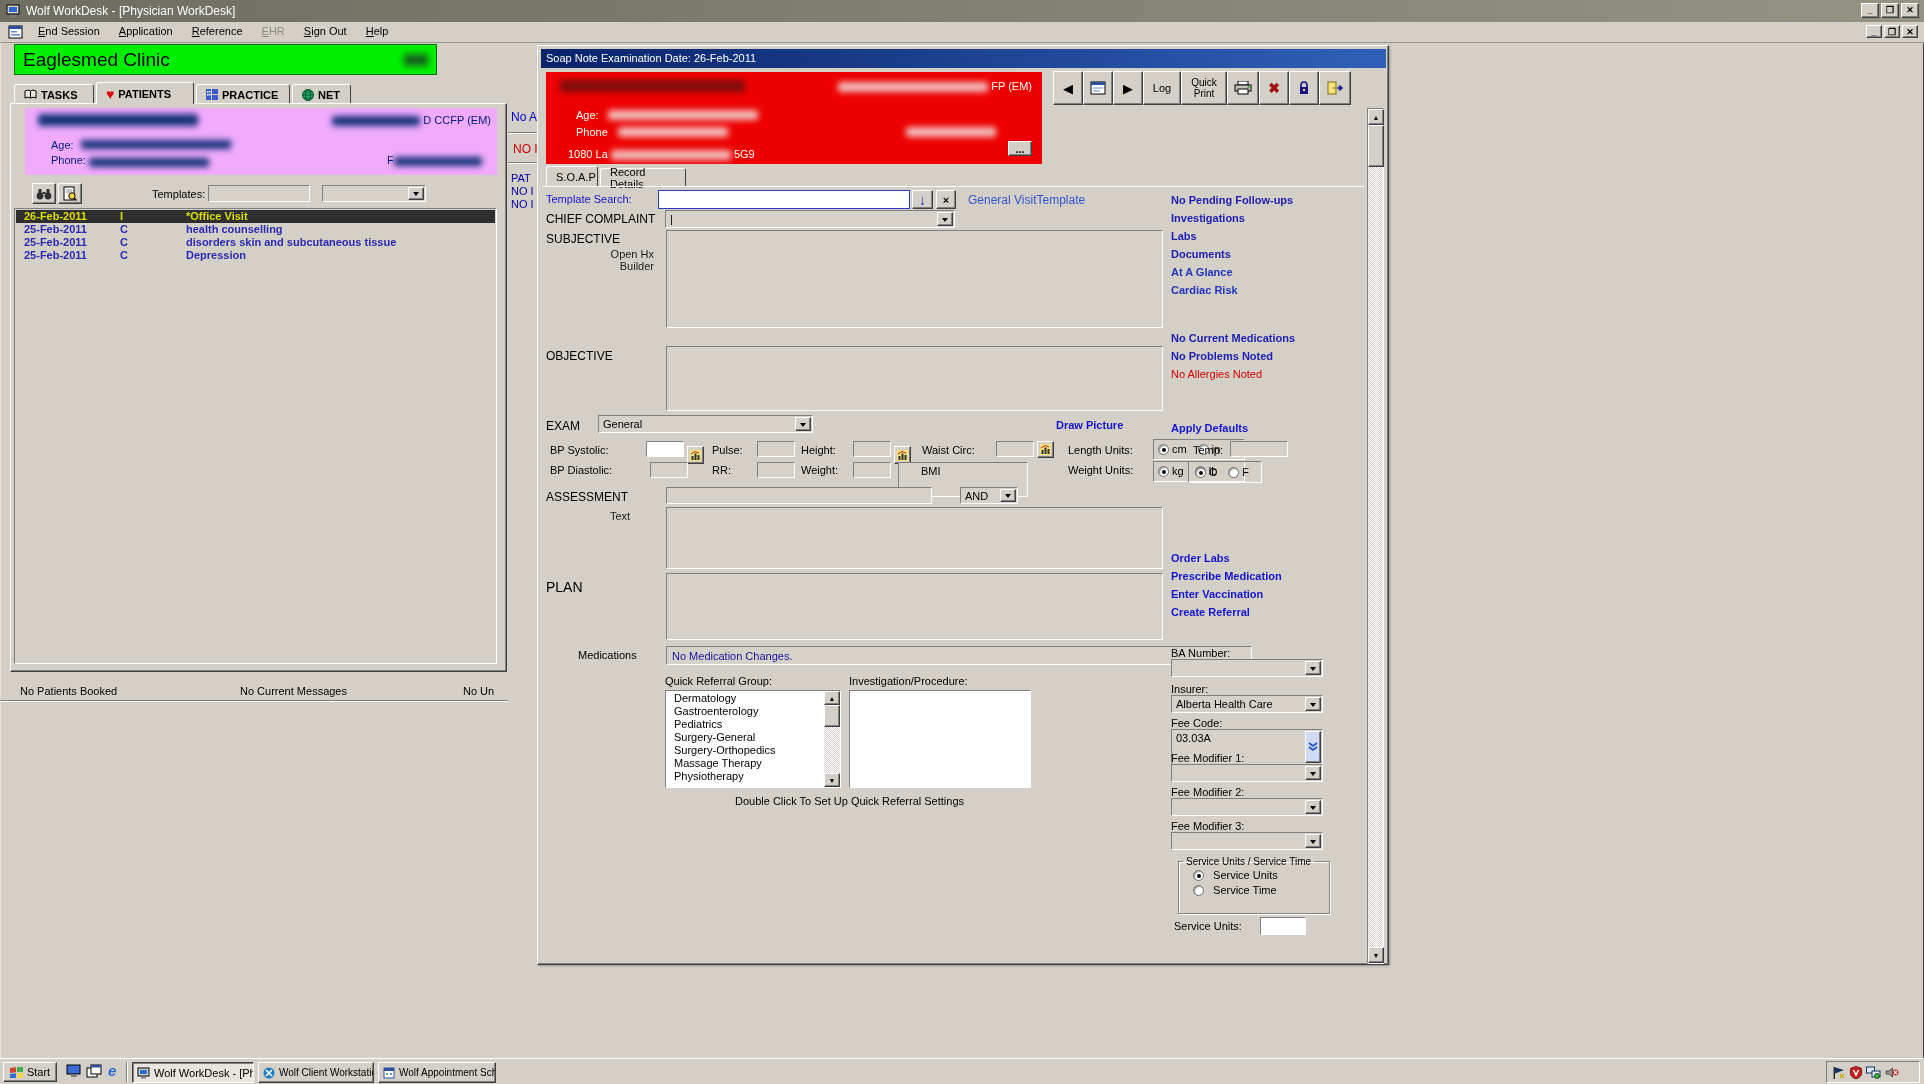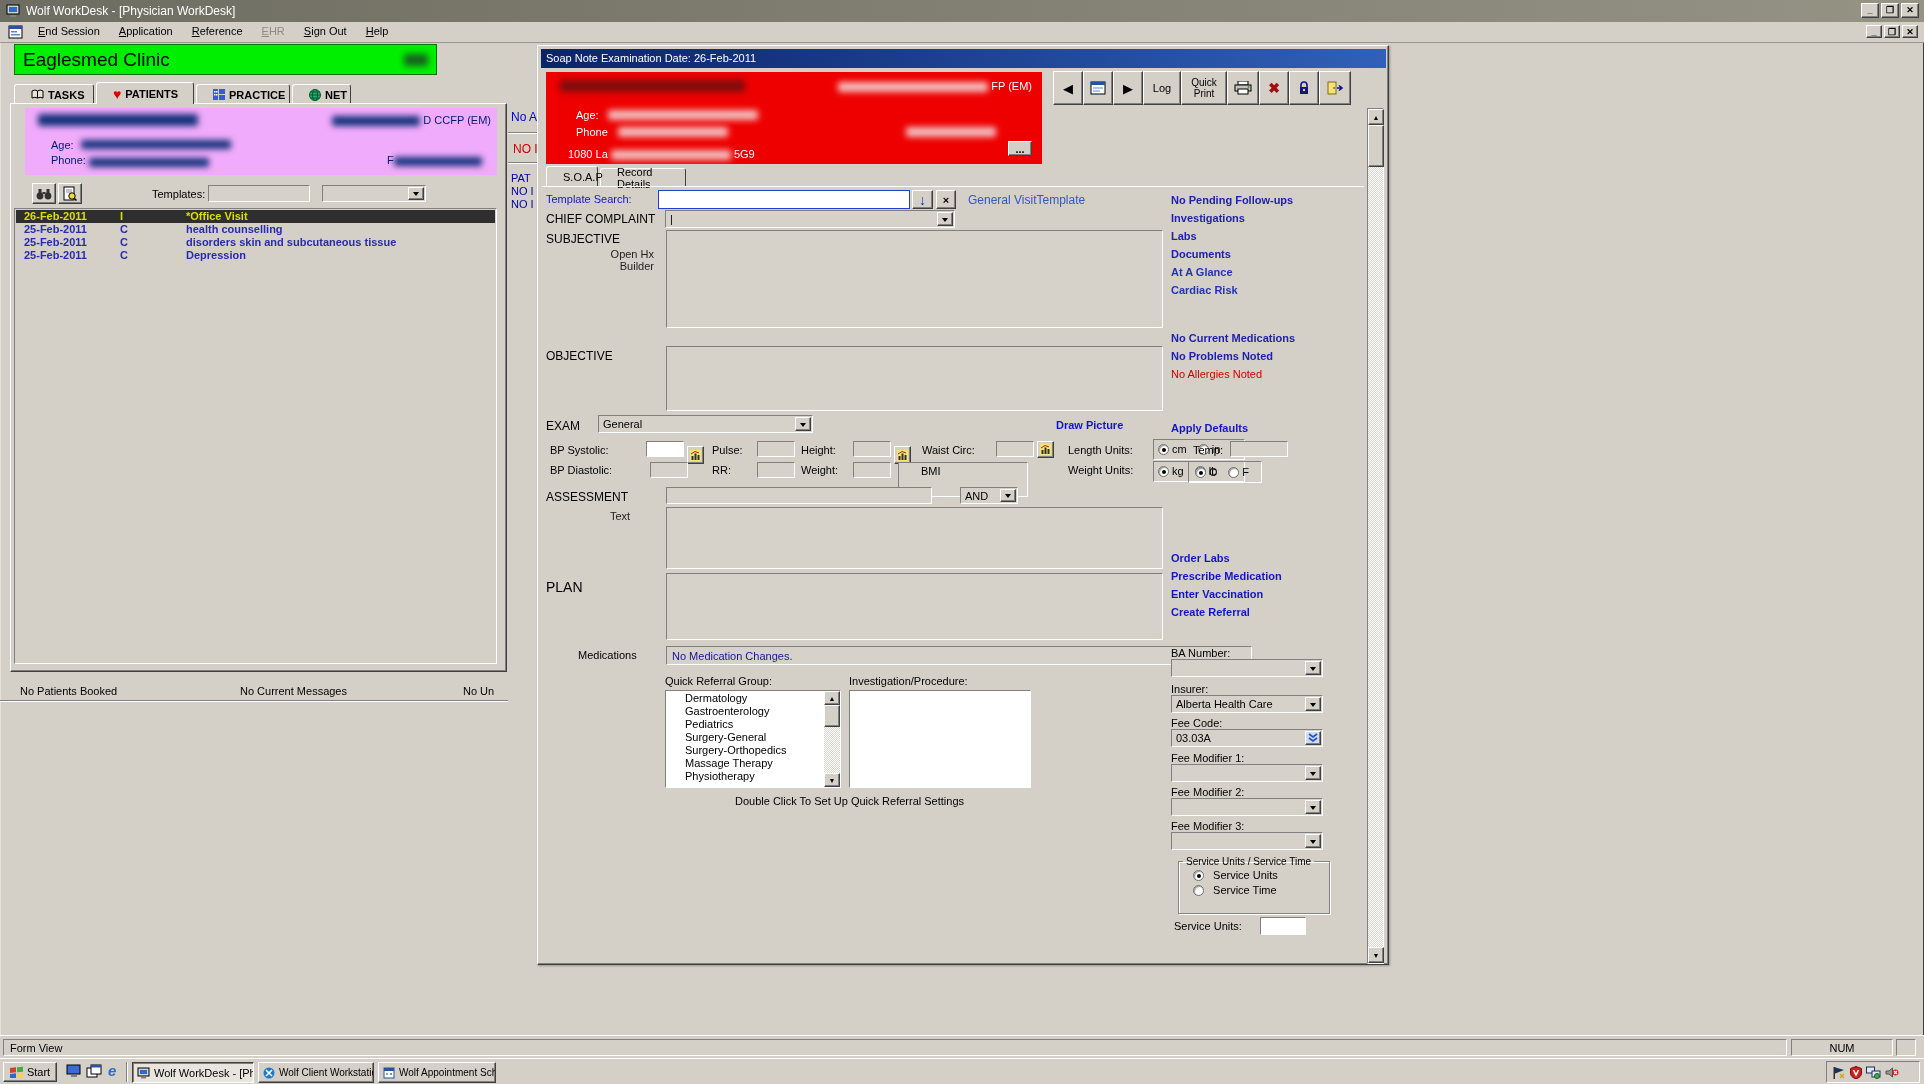--- a/index.html
+++ b/index.html
@@ -14,21 +14,21 @@
 .fld{border:1px solid;border-color:#808080 #fff #fff #808080;background:#d6d2ca}
 .white{background:#fff}
 .btn{background:#d4d0c8;border:1px solid;border-color:#fff #404040 #404040 #fff;box-shadow:inset -1px -1px 0 #808080;display:flex;align-items:center;justify-content:center;cursor:default}
 .pressed{border-color:#404040 #fff #fff #404040;box-shadow:inset 1px 1px 0 #808080;background:#e8e5de}
 .wbtn{width:18px;height:15px;background:#d4d0c8;border:1px solid;border-color:#fff #404040 #404040 #fff;box-shadow:inset -1px -1px 0 #808080;font-size:9px;line-height:12px;text-align:center;font-weight:bold;color:#000}
 .titlebar{left:0;top:0;width:1924px;height:22px;background:linear-gradient(90deg,#6e6d61,#959384);display:flex;align-items:center}
 .menubar{left:0;top:22px;width:1924px;height:21px;background:#d4d0c8;border-bottom:1px solid #9a968e}
 .menu-item{display:inline-block;padding:3px 8px 0 8px;height:20px}
 .menu-item:first-letter{text-decoration:underline}
 .dis{color:#8e8c80}
-.tab{position:absolute;background:#d4d0c8;border:1px solid;border-color:#fff #404040 #404040 #fff;border-bottom:none;border-radius:3px 3px 0 0;display:flex;align-items:center;gap:4px;padding:0 16px;font-weight:bold}
+.tab{position:absolute;background:#d4d0c8;border:1px solid;border-color:#fff #404040 #404040 #fff;border-bottom:none;border-radius:3px 3px 0 0;display:flex;align-items:center;gap:4px;padding:0 9px;font-weight:bold}
 .link{color:#1414cc;font-weight:bold;cursor:default}
 .tri{display:inline-block;width:0;height:0;border:3px solid transparent;border-top:4px solid #000;margin-top:4px}
 .dd{position:absolute;top:1px;right:1px;bottom:1px;width:16px;background:#d4d0c8;border:1px solid;border-color:#fff #404040 #404040 #fff;box-shadow:inset -1px -1px 0 #808080;display:flex;align-items:center;justify-content:center}
 .combo{position:absolute}
 .combo .val{position:absolute;left:4px;top:2px;right:18px;overflow:hidden;white-space:nowrap}
 .rad{display:inline-block;width:11px;height:11px;border-radius:50%;background:#fff;border:1px solid #6e6e6e;box-shadow:inset 1px 1px 1px #9a9a9a;position:relative;vertical-align:-2px}
 .rad.on::after{content:"";position:absolute;left:3px;top:3px;width:4px;height:4px;border-radius:50%;background:#000}
 .blob{display:inline-block;filter:blur(3px);border-radius:2px;vertical-align:middle}
 .navy{color:#00197e}
 .redtxt{color:#d00000}
@@ -429,21 +429,21 @@
     <span class="abs b" style="left:8px;top:533px;font-size:14px">PLAN</span>
     <div class="abs fld" style="left:128px;top:527px;width:497px;height:67px"></div>
 
     <span class="abs b" style="left:40px;top:603px">Medications</span>
     <div class="abs fld" style="left:128px;top:600px;width:586px;height:19px;padding:3px 5px">
       <span class="b" style="color:#14149c">No Medication Changes.</span>
     </div>
 
     <span class="abs b" style="left:127px;top:629px">Quick Referral Group:</span>
     <div class="abs bev-in white" style="left:127px;top:644px;width:176px;height:98px;overflow:hidden">
-      <div style="padding:1px 19px;line-height:13px">
+      <div style="padding:1px 8px;line-height:13px">
         <div>Dermatology</div>
         <div>Gastroenterology</div>
         <div>Pediatrics</div>
         <div>Surgery-General</div>
         <div>Surgery-Orthopedics</div>
         <div>Massage Therapy</div>
         <div>Physiotherapy</div>
       </div>
       <div class="abs scroll-track" style="right:0;top:0;width:16px;height:96px">
         <span class="sb-btn" style="top:0;width:16px;height:14px">▲</span>
@@ -477,21 +477,21 @@
         </span>
     </div>
     <span class="abs b" style="left:633px;top:637px">Insurer:</span>
     <div class="combo fld" style="left:633px;top:649px;width:152px;height:18px">
       <span class="val">Alberta Health Care</span>
       <span class="dd">
           <span class="tri"></span>
         </span>
     </div>
     <span class="abs b" style="left:633px;top:671px">Fee Code:</span>
-    <div class="combo fld" style="left:633px;top:683px;width:152px;height:18px">
+    <div class="combo fld" style="left:633px;top:683px;width:152px;height:36px">
       <span class="val">03.03A</span>
       <span class="dd" style="background:#cfdcf4">
           <span>
             <svg width="10" height="10">
               <path d="M1 1 L5 4 L9 1 M1 5 L5 8 L9 5" stroke="#2050c8" stroke-width="1.6" fill="none"></path>
             </svg>
           </span>
         </span>
     </div>
     <span class="abs b" style="left:633px;top:706px">Fee Modifier 1:</span>
@@ -517,29 +517,20 @@
       <legend>Service Units / Service Time</legend>
       <div style="padding:2px 0 0 14px">
         <div><span class="rad on"></span> <span class="b" style="margin-left:6px">Service Units</span></div>
         <div style="margin-top:3px"><span class="rad"></span> <span class="b" style="margin-left:6px">Service Time</span></div>
       </div>
     </fieldset>
     <span class="abs b" style="left:636px;top:874px">Service Units:</span>
     <div class="abs fld white" style="left:722px;top:871px;width:46px;height:18px"></div>
   </div>
 
-  <div class="abs" style="left:0;top:1035px;width:1924px;height:23px;background:#d4d0c8;border-top:1px solid #fff">
-    <div class="abs bev-in" style="left:3px;top:3px;width:1784px;height:17px;padding:2px 6px">
-      <span>Form View</span>
-    </div>
-    <div class="abs bev-in" style="left:1791px;top:3px;width:102px;height:17px;text-align:center;padding-top:2px">
-      <span>NUM</span>
-    </div>
-    <div class="abs bev-in" style="left:1896px;top:3px;width:20px;height:17px"></div>
-  </div>
 
   <div class="abs" style="left:0;top:1058px;width:1924px;height:26px;background:#d4d0c8;border-top:1px solid #fff">
     <div class="abs btn b" style="left:3px;top:3px;width:54px;height:20px;gap:4px">
       <span>
           <svg width="13" height="12">
             <g transform="skewY(-6)">
               <rect x="0" y="2" width="6" height="5" fill="#d23f2a"></rect>
               <rect x="7" y="2" width="6" height="5" fill="#3fae49"></rect>
               <rect x="0" y="8" width="6" height="5" fill="#2a6ad4"></rect>
               <rect x="7" y="8" width="6" height="5" fill="#f5d642"></rect>

